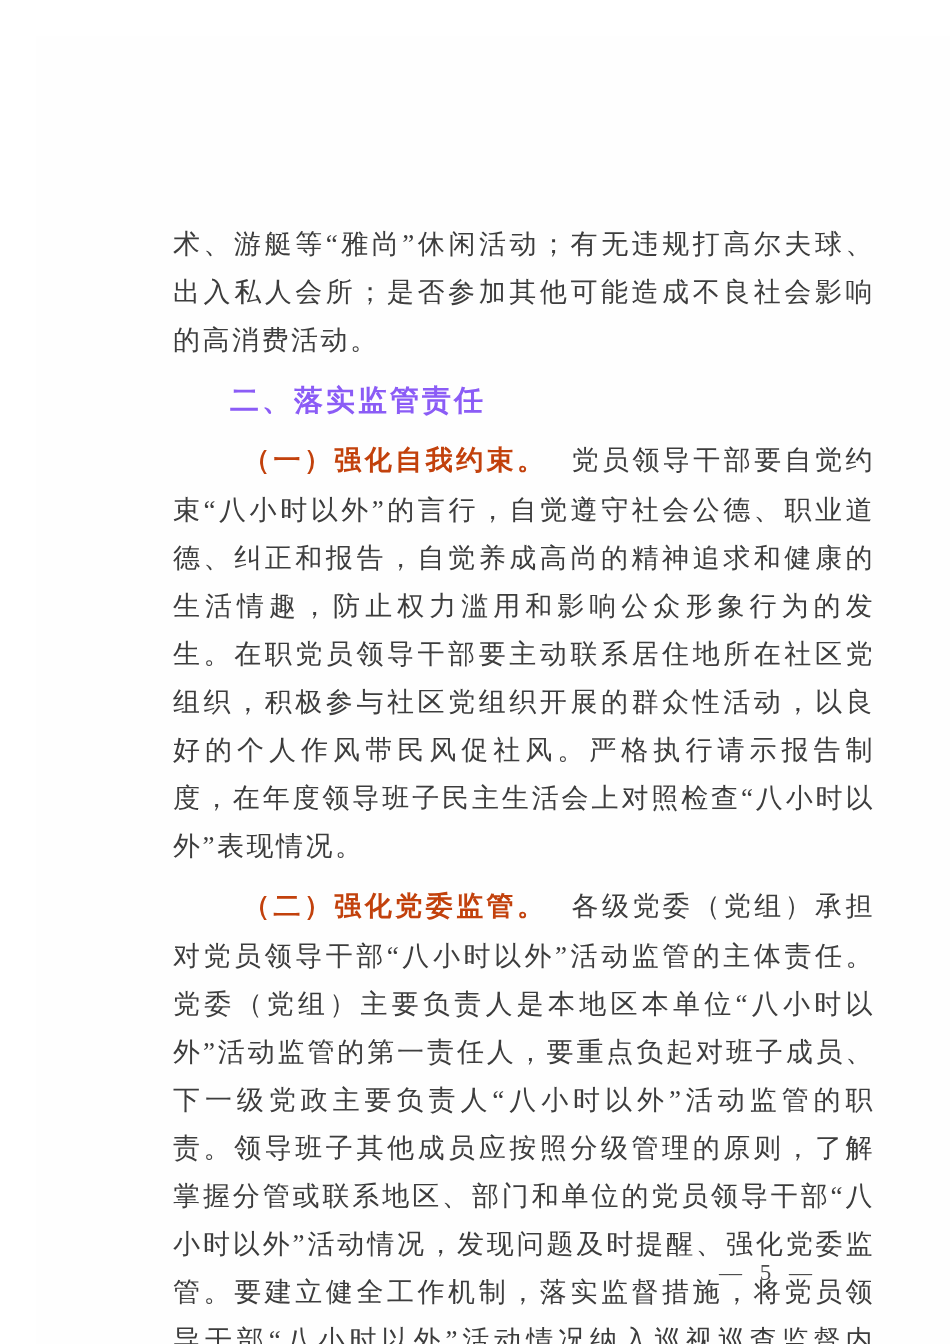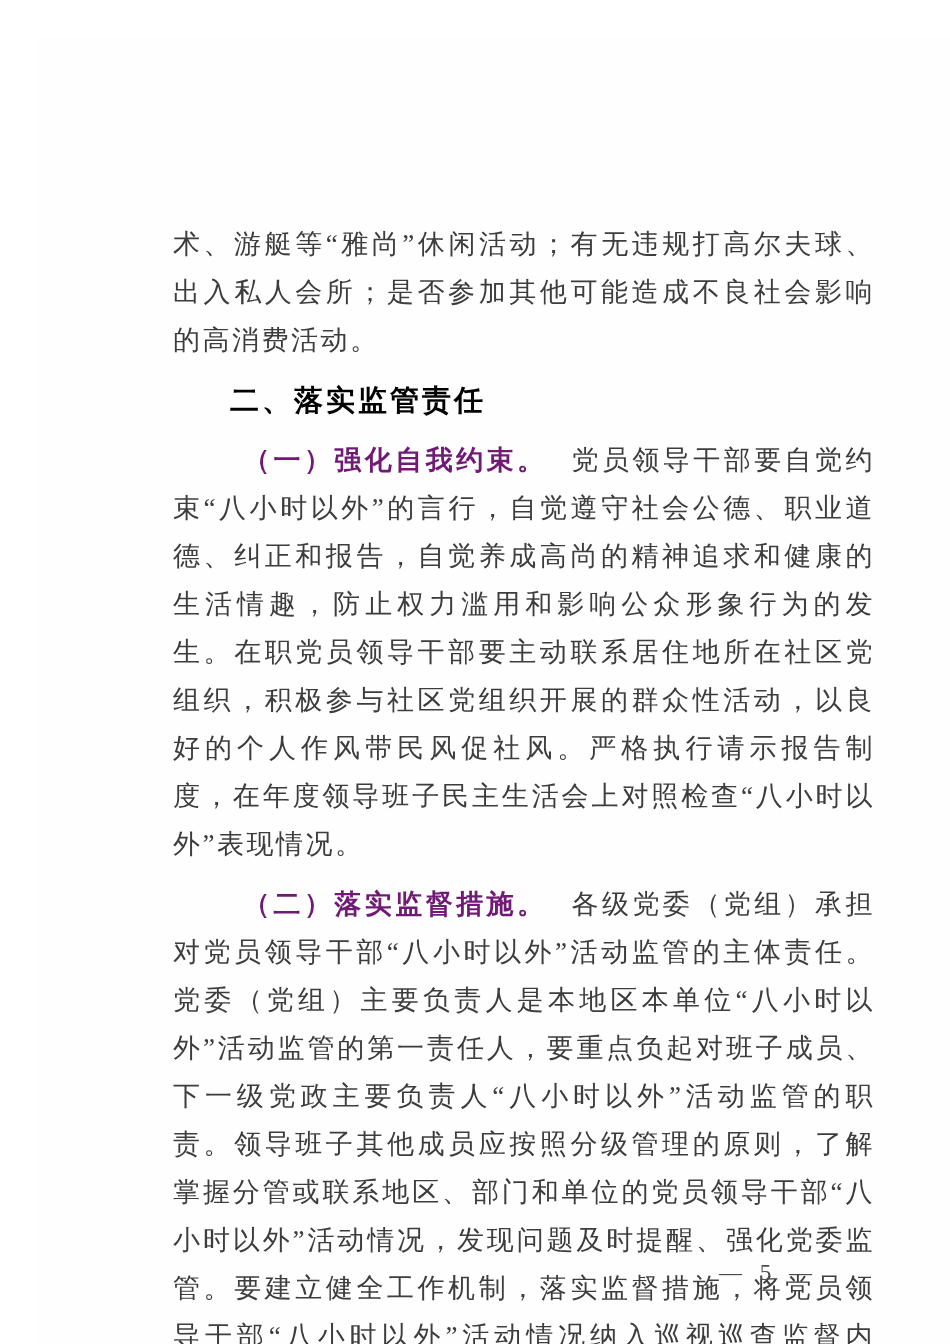--- a/index.html
+++ b/index.html
@@ -38,28 +38,29 @@
   }
 
   .para.indent {
     text-indent: 58px;
   }
 
   .section-heading {
     padding-left: 57px;
     font-size: 29px;
     font-weight: bold;
-    color: #000000;
+    color: #8b5cf6;
     letter-spacing: 3px;
     text-align: left;
   }
 
   .lead {
     font-weight: 600;
-    color: #701a75;
+    color: #c2410c;
+    font-family: Liberation Mono, monospace;
   }
 
   .page-number {
     position: absolute;
     right: 156px;
     top: 1212px;
     font-size: 23px;
     color: #4d4d4d;
     letter-spacing: 6px;
     white-space: nowrap;
@@ -71,19 +72,19 @@
 <div class="page">
 
   <div class="text-block">
 
     <p class="para">术、游艇等“雅尚”休闲活动；有无违规打高尔夫球、出入私人会所；是否参加其他可能造成不良社会影响的高消费活动。</p>
 
     <h2 class="section-heading">二、落实监管责任</h2>
 
     <p class="para indent"><span class="lead">（一）强化自我约束。</span><span>党员领导干部要自觉约束“八小时以外”的言行，自觉遵守社会公德、职业道德、纠正和报告，自觉养成高尚的精神追求和健康的生活情趣，防止权力滥用和影响公众形象行为的发生。在职党员领导干部要主动联系居住地所在社区党组织，积极参与社区党组织开展的群众性活动，以良好的个人作风带民风促社风。严格执行请示报告制度，在年度领导班子民主生活会上对照检查“八小时以外”表现情况。</span></p>
 
-    <p class="para indent"><span class="lead">（二）落实监督措施。</span><span>各级党委（党组）承担对党员领导干部“八小时以外”活动监管的主体责任。党委（党组）主要负责人是本地区本单位“八小时以外”活动监管的第一责任人，要重点负起对班子成员、下一级党政主要负责人“八小时以外”活动监管的职责。领导班子其他成员应按照分级管理的原则，了解掌握分管或联系地区、部门和单位的党员领导干部“八小时以外”活动情况，发现问题及时提醒、强化党委监管。要建立健全工作机制，落实监督措施，将党员领导干部“八小时以外”活动情况纳入巡视巡查监督内容，将“八小时以外”活动情况作为党员领导干部年度考</span></p>
+    <p class="para indent"><span class="lead">（二）强化党委监管。</span><span>各级党委（党组）承担对党员领导干部“八小时以外”活动监管的主体责任。党委（党组）主要负责人是本地区本单位“八小时以外”活动监管的第一责任人，要重点负起对班子成员、下一级党政主要负责人“八小时以外”活动监管的职责。领导班子其他成员应按照分级管理的原则，了解掌握分管或联系地区、部门和单位的党员领导干部“八小时以外”活动情况，发现问题及时提醒、强化党委监管。要建立健全工作机制，落实监督措施，将党员领导干部“八小时以外”活动情况纳入巡视巡查监督内容，将“八小时以外”活动情况作为党员领导干部年度考</span></p>
 
   </div>
 
   <div class="page-number">— 5 —</div>
 
 </div>
 
 </body></html>

